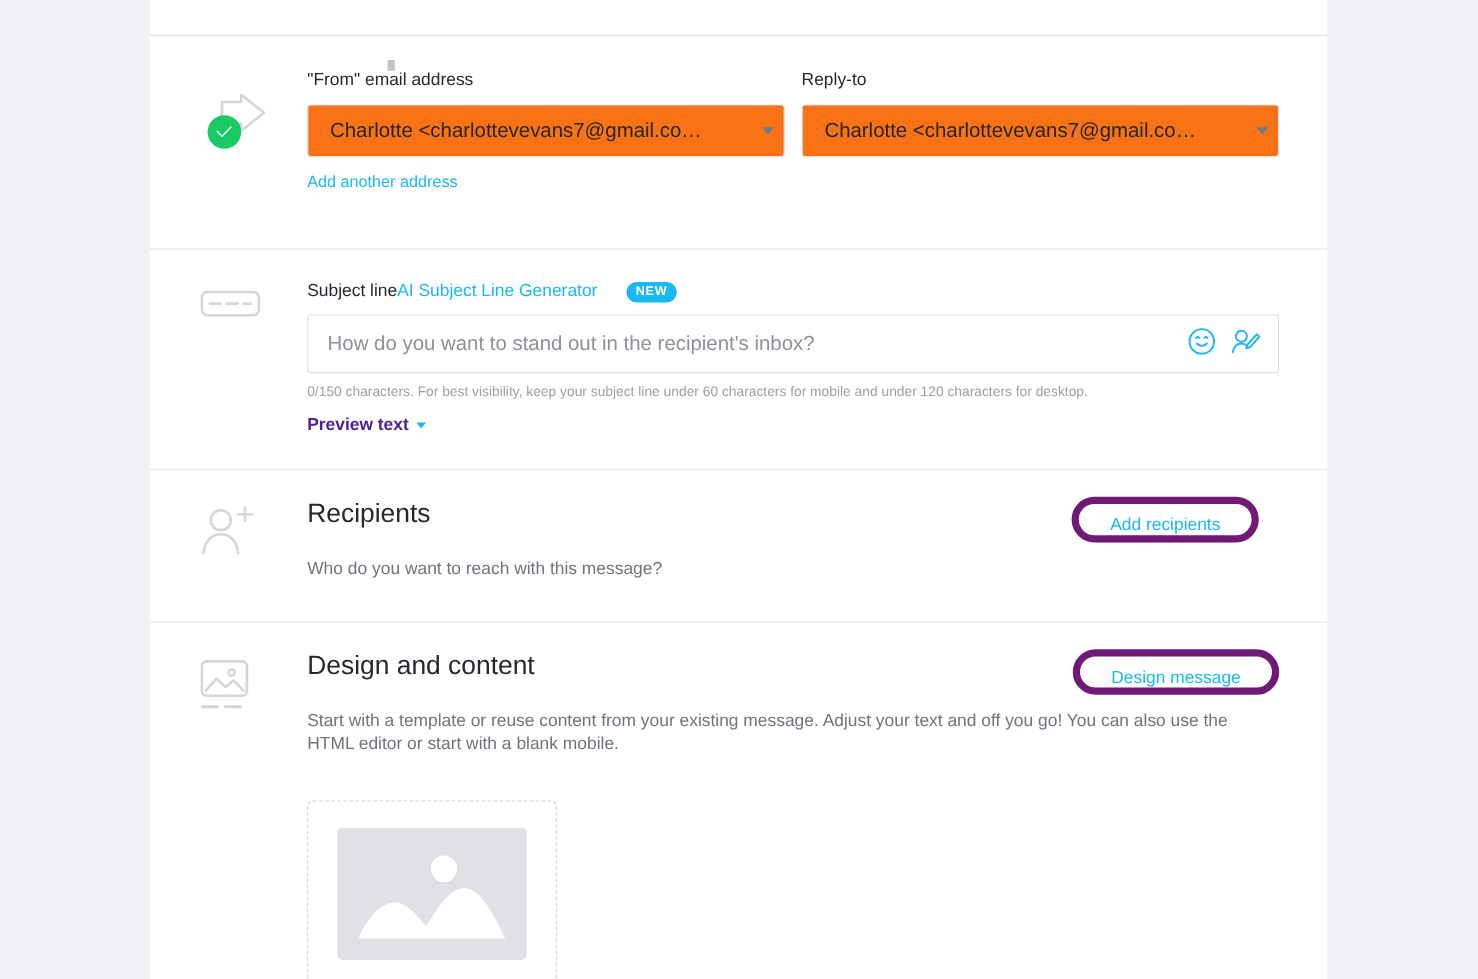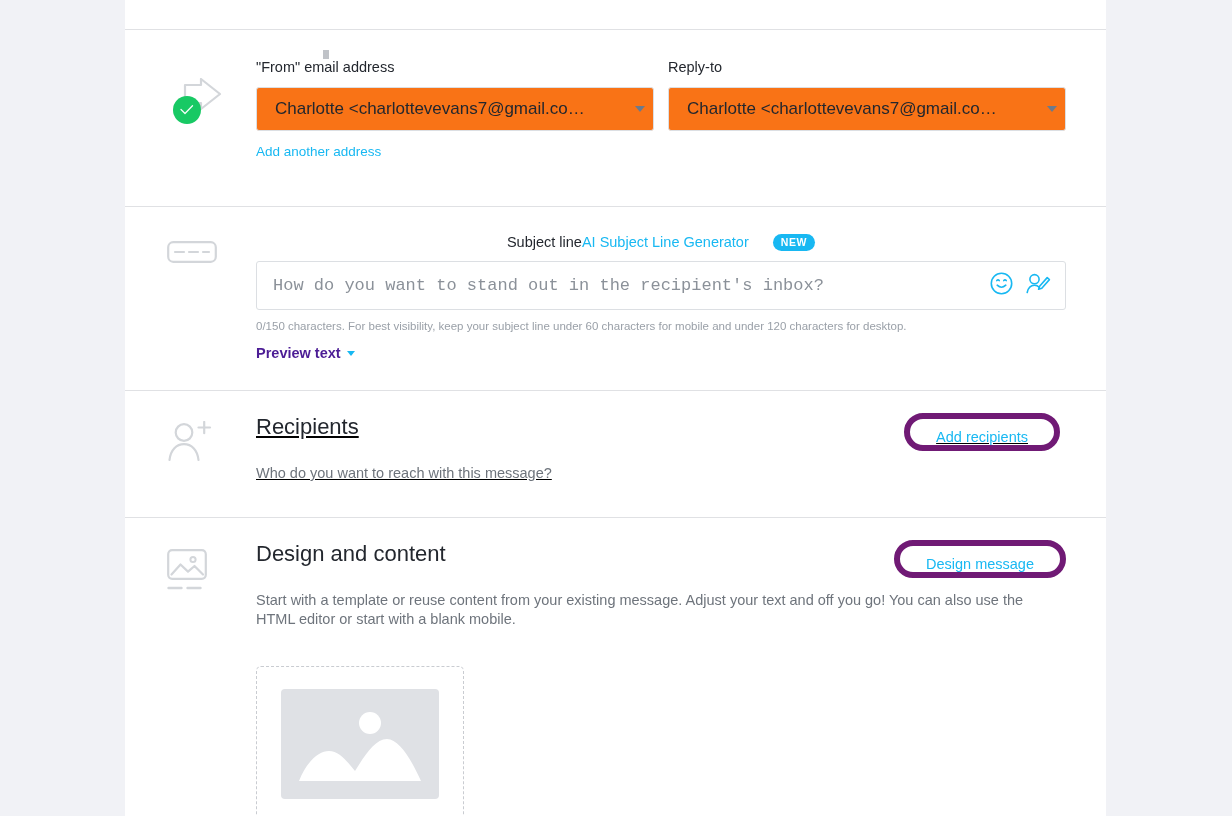--- a/index.html
+++ b/index.html
@@ -116,21 +116,21 @@
     cursor: pointer;
     line-height: 17px;
   }
 
   
   #sec-subject .sec-inner { padding: 26px 0 28px 0; }
   .subj-icon { margin-left: 42px; margin-top: 8px; }
   .subj-head {
     display: flex;
     align-items: flex-start;
-    justify-content: center;
+    justify-content: flex-start;
     margin-bottom: 10px;
   }
   .subj-title {
     font-size: 14.5px;
     color: #23272e;
     line-height: 18px;
   }
   .ai-gen {
     display: flex;
     align-items: center;
@@ -160,21 +160,21 @@
     align-items: center;
     padding: 0 14px 0 14px;
     box-sizing: border-box;
     background: #fff;
   }
   .subject-input input {
     flex: 1 1 auto;
     border: none;
     outline: none;
     font-size: 17px;
-    font-family: Liberation Mono, monospace;
+    font-family: Liberation Sans, sans-serif;
     color: #a21caf;
     background: transparent;
     line-height: 22px;
   }
   .subject-input input::placeholder { color: #8b9199; }
   .subj-icons { display: flex; align-items: center; gap: 12px; flex: 0 0 auto; }
   .hint {
     font-size: 11.5px;
     color: #9aa0a8;
     margin-top: 9px;
@@ -224,21 +224,21 @@
     background: #fff;
     border-radius: 22px;
     height: 38px;
     padding: 0 26px;
     font-size: 14.5px;
     font-family: "Liberation Sans", sans-serif;
     cursor: pointer;
     white-space: nowrap;
     line-height: 36px;
   }
-  #sec-recipients .sec-inner { padding: 22px 6px 34px 0; text-decoration: underline; }
+  #sec-recipients .sec-inner { padding: 22px 17px 34px 0; }
   #sec-recipients .gutter { }
   .rec-icon { margin-left: 42px; margin-top: 8px; }
   #sec-design .sec-inner { padding: 22px 0 0 0; }
   .des-icon { margin-left: 42px; margin-top: 9px; }
 
   .tpl-card {
     width: 208px;
     height: 168px;
     border: 1px dashed #c9ccd1;
     border-radius: 5px;

